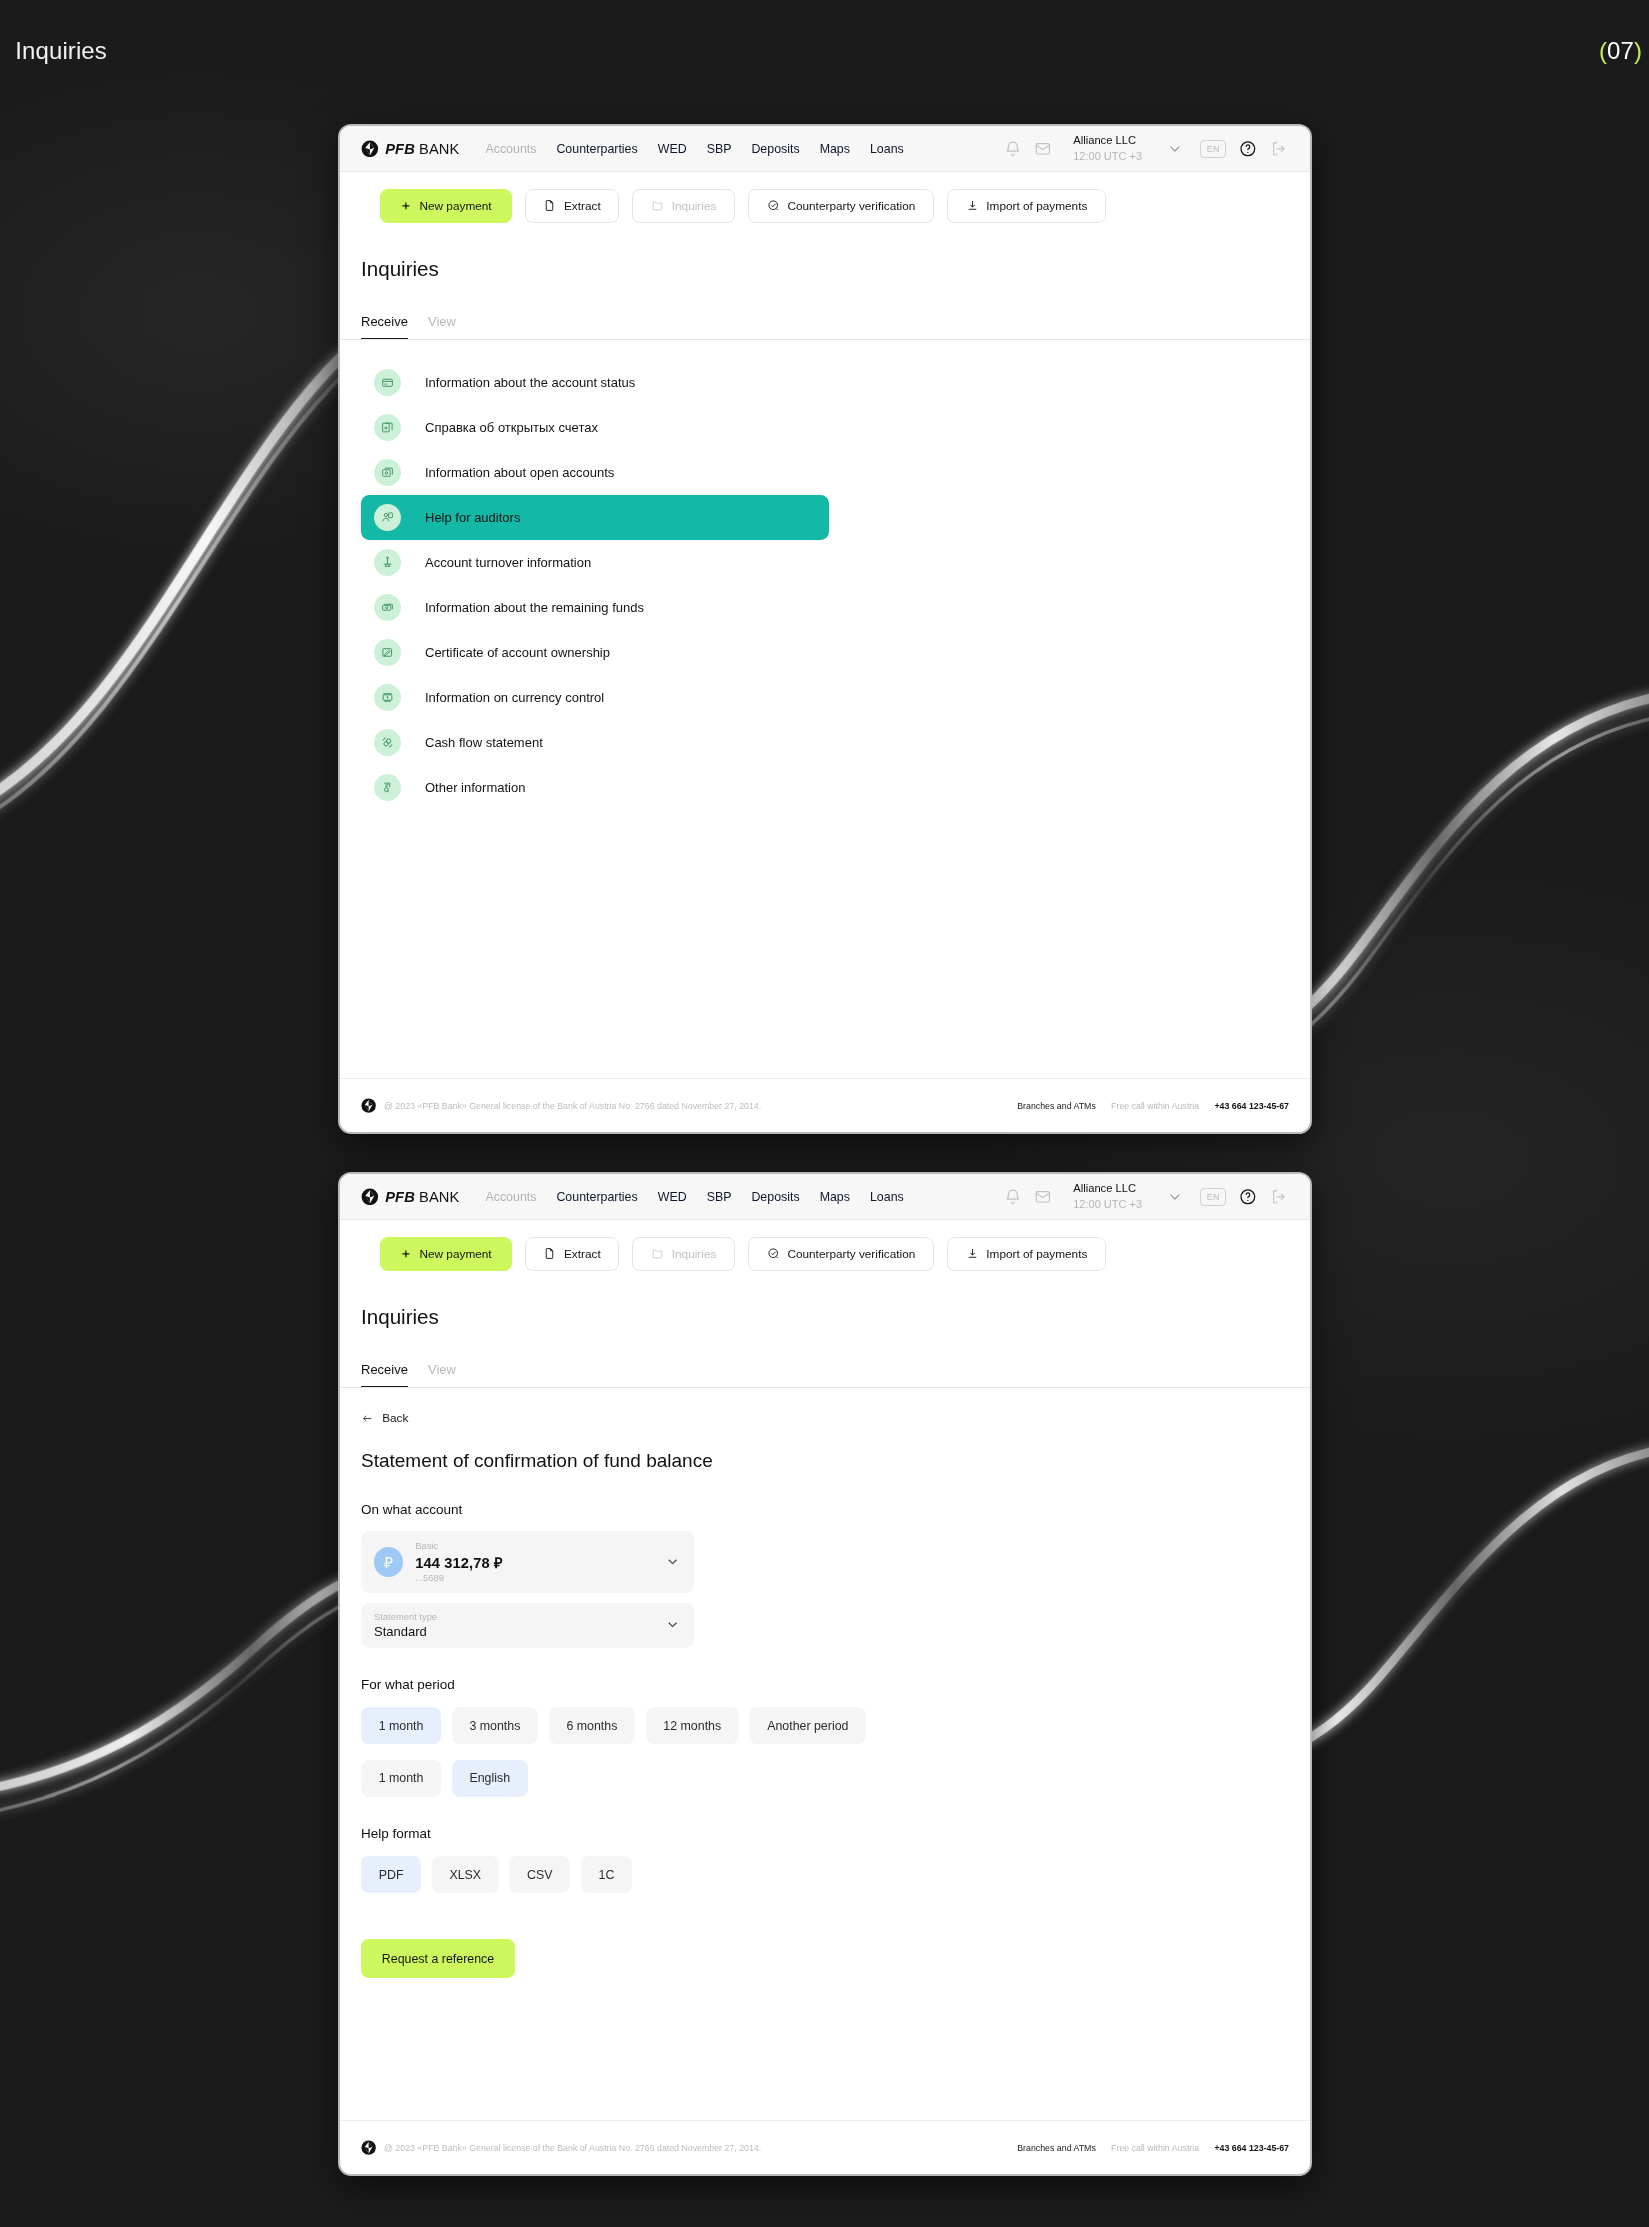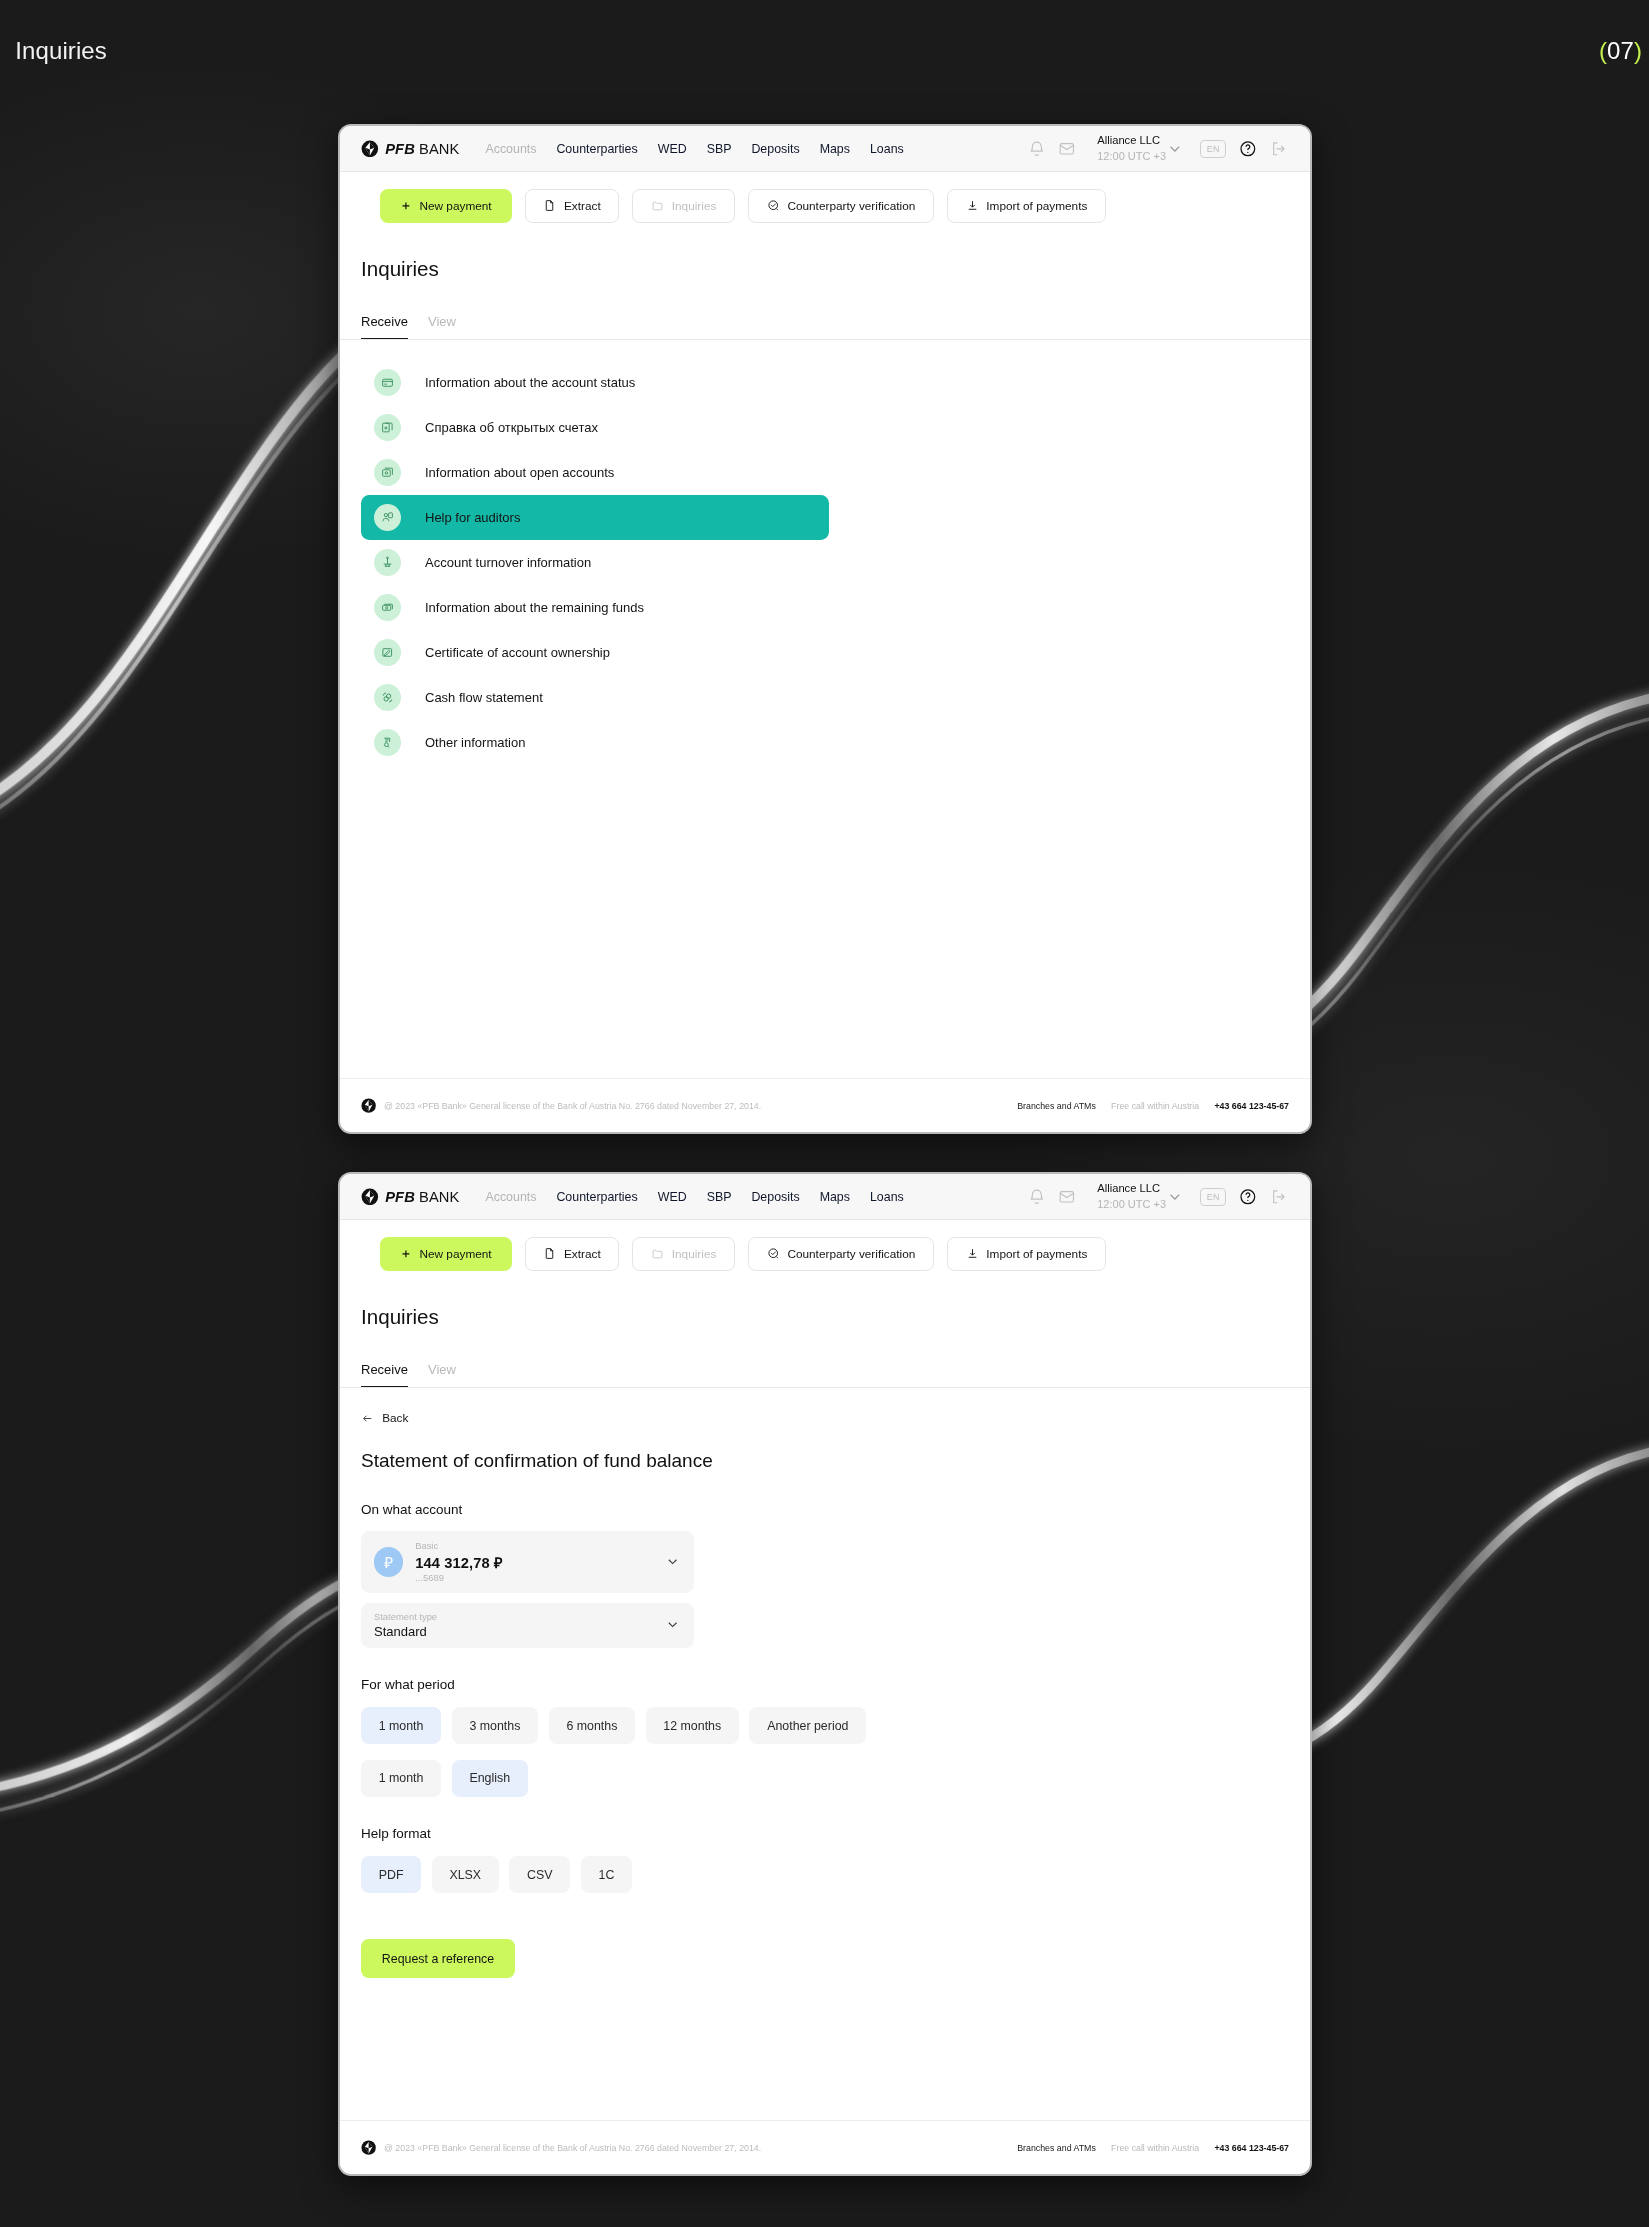--- a/index.html
+++ b/index.html
@@ -55,21 +55,21 @@
   .brand-text { font-size: 14.7px; letter-spacing: 0.1px; color: #111; }
   .brand-text b { font-style: italic; font-weight: 700; }
   .brand-text span { font-weight: 400; }
 
   .nav { display: flex; align-items: center; gap: 20px; }
   .nav-item { font-size: 12.4px; color: #0f172a; white-space: nowrap; cursor: pointer; }
   .nav-item.muted { color: #b3b3b3; }
 
   .hdr-right { margin-left: auto; display: flex; align-items: center; gap: 13px; }
   .ic { width: 17.7px; height: 17.7px; display: block; }
-  .org { display: flex; align-items: center; gap: 0; margin: 0 3.5px 0 8.2px; }
+  .org { display: flex; align-items: center; gap: 24px; margin: 0 3.5px 0 8.2px; }
   .org-name { font-size: 11.2px; color: #111; line-height: 1.25; }
   .org-time { font-size: 11px; color: #b5b5b5; line-height: 1.3; margin-top: 1.8px; }
   .lang-box {
     width: 26px; height: 18px; border: 1.2px solid #cfcfcf; border-radius: 4.1px;
     display: flex; align-items: center; justify-content: center;
     font-size: 8.8px; color: #bdbdbd; letter-spacing: 0.3px;
   }
 
   
   .toolbar { display: flex; gap: 13px; padding: 16.5px 21px 0 21px; flex: none; margin-left: 19px; }
@@ -368,20 +368,31 @@
           <svg width="13" height="13" viewBox="0 0 24 24" fill="none" stroke="#2f8a55" stroke-width="1.6">
               <rect x="3.5" y="5" width="16" height="14" rx="1.5"></rect>
               <path d="M7 15.5l7.5-7.5 2 2L9 17.5l-3 .5z"></path>
             </svg>
         </div>
         <div class="row-label">Certificate of account ownership</div>
       </div>
       <div class="row">
         <div class="bubble">
           <svg width="13" height="13" viewBox="0 0 24 24" fill="none" stroke="#2f8a55" stroke-width="1.6">
+              <rect x="4" y="7" width="16" height="10" rx="1.5"></rect>
+              <path d="M4 5h16"></path>
+              <path d="M6 19h12"></path>
+              <path d="M12 10v4M10.5 11.5h3"></path>
+            </svg>
+        </div>
+        <div class="row-label">Information on currency control</div>
+      </div>
+      <div class="row">
+        <div class="bubble">
+          <svg width="13" height="13" viewBox="0 0 24 24" fill="none" stroke="#2f8a55" stroke-width="1.6">
               <circle cx="14" cy="9.5" r="4"></circle>
               <circle cx="9.5" cy="14.5" r="4"></circle>
               <path d="M4 8.5a6 6 0 0 1 5-5"></path>
               <path d="M20 15.5a6 6 0 0 1-5 5"></path>
             </svg>
         </div>
         <div class="row-label">Cash flow statement</div>
       </div>
       <div class="row">
         <div class="bubble">

